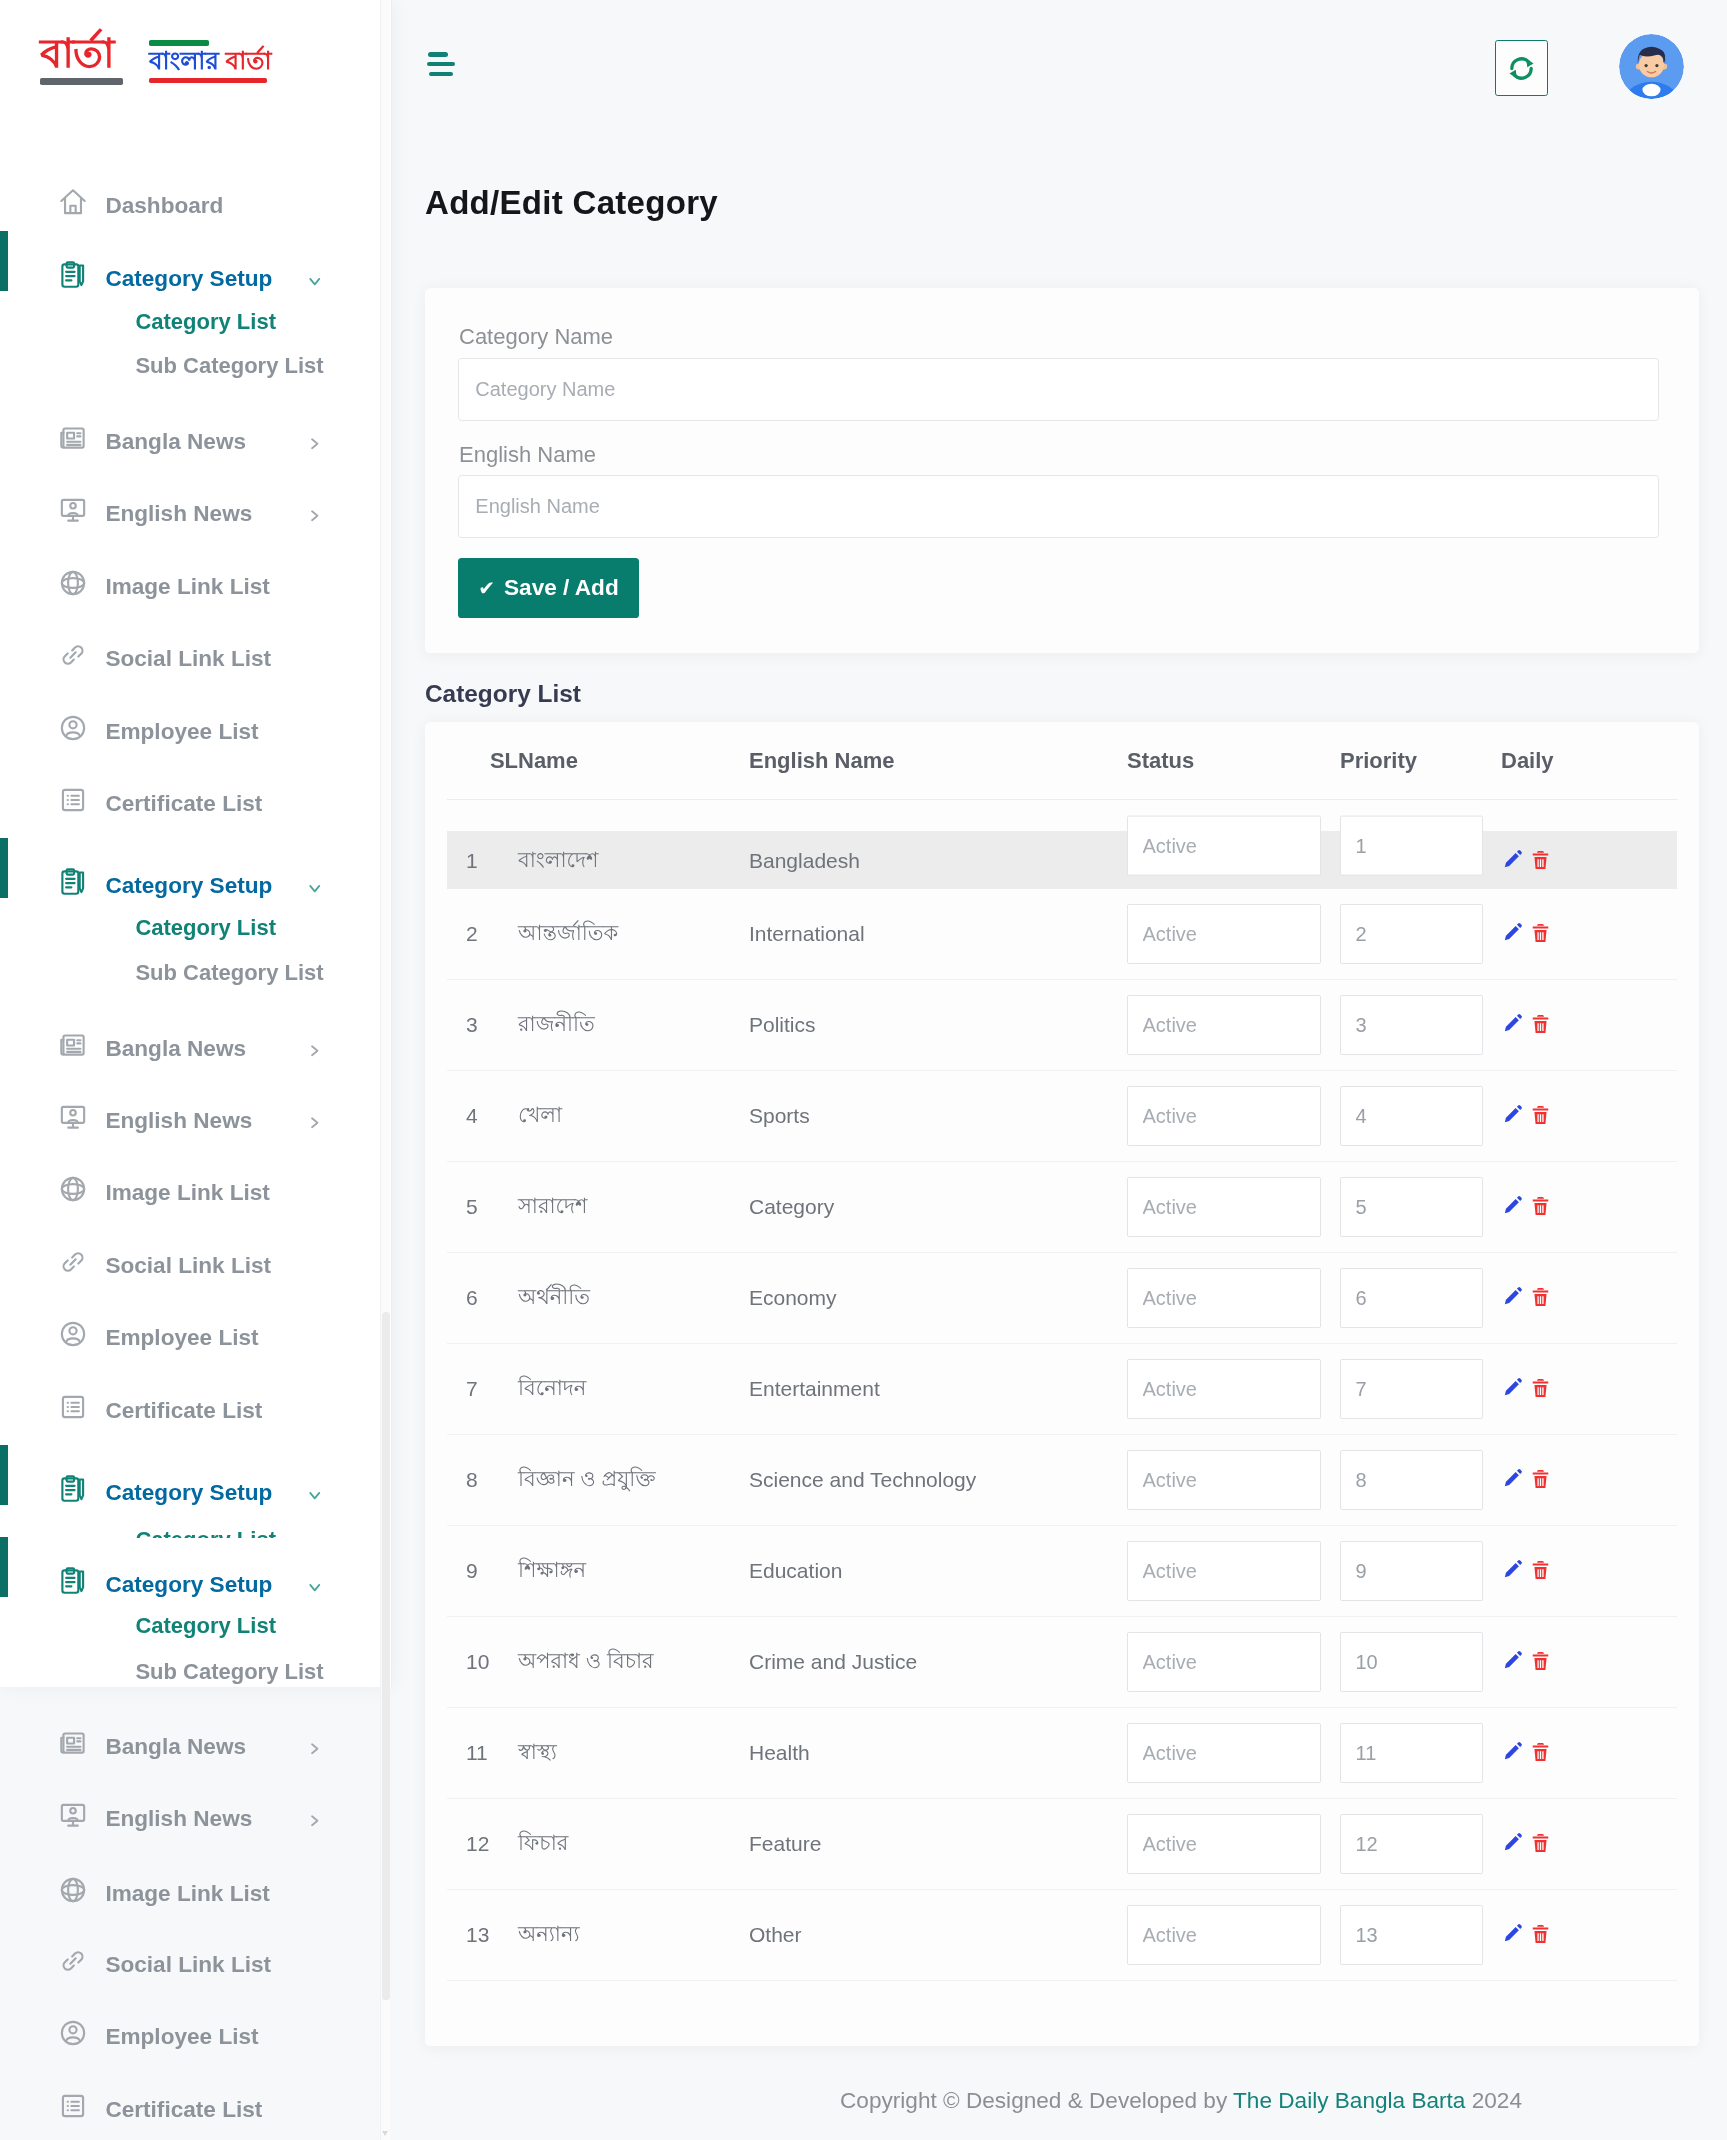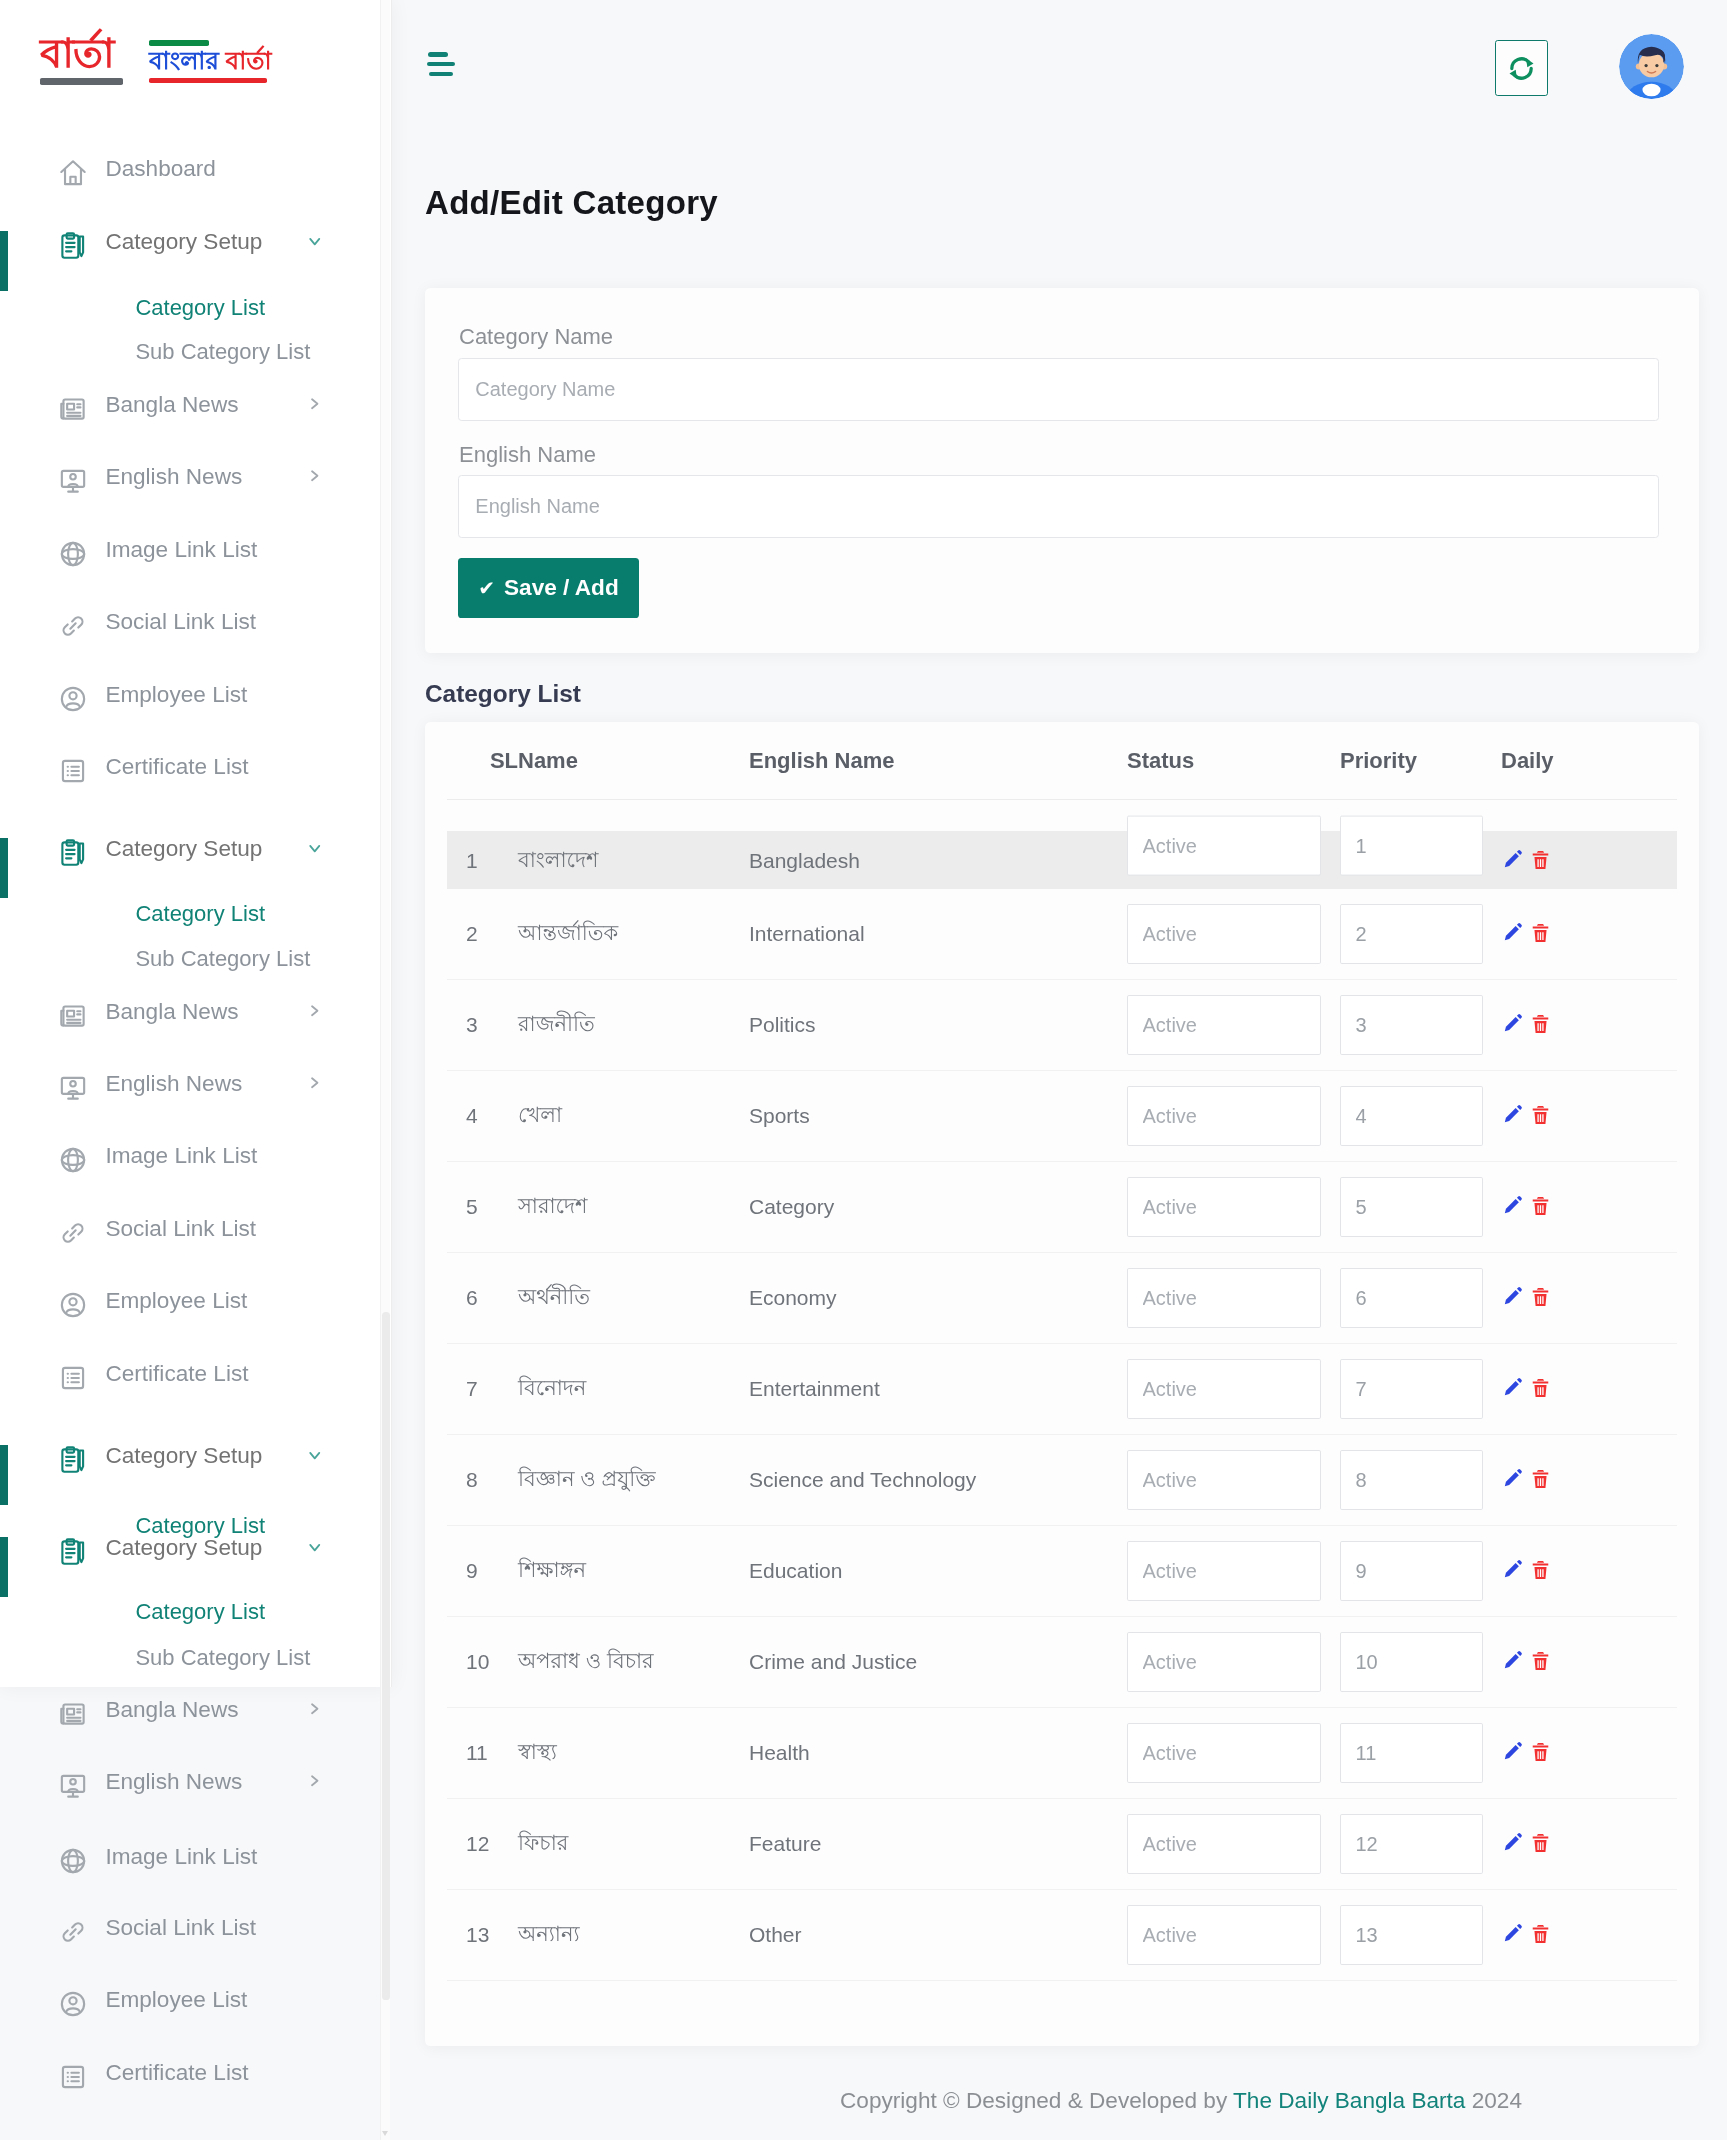--- a/index.html
+++ b/index.html
@@ -38,27 +38,27 @@
   .logo-main-caption{ width:83px; height:6.3px; background:#60656c; border-radius:1.8px; margin-top:5.4px; }
   .logo-right{ position:absolute; left:109px; top:7.2px; }
   .logo-right-top{ width:60px; height:5.4px; background:#0a8a44; border-radius:1.8px; margin-bottom:3.6px; }
   .logo-secondary{ font-size:24.4px; font-weight:bold; line-height:1; white-space:nowrap; }
   .logo-secondary .grn{ color:#1d4ed8; }
   .logo-secondary .red{ color:#e7262c; }
   .logo-right-bottom{ width:118px; height:4.5px; background:#e7262c; border-radius:1.8px; margin-top:4.5px; }
 
   .nav-item{
     position:absolute; left:0; width:381px; height:63px;
-    display:flex; align-items:flex-start; padding-left:56px;
-    color:#8d939b; font-size:22.6px; cursor:pointer;
+    display:flex; align-items:flex-end; padding-left:56px;
+    color:#8d939b; font-size:22.6px; cursor:pointer;font-weight:bold;
   }
   .nav-item .nico{ width:34px; height:34px; stroke:#a2a8ae; flex:0 0 34px; }
   .nav-item .nlabel{ margin-left:15.4px; white-space:nowrap; }
   .nav-item .chev{ position:absolute; right:55px; width:23.5px; height:23.5px; stroke:#a2a8ae; }
-  .nav-item.active{ color:#737373; }
+  .nav-item.active{ color:#0369a1; }
   .nav-item.active .nico{ stroke:#118276; }
   .nav-item.active .chev{ stroke:#49a49a; }
   .nav-item.sub{ height:40px; padding-left:120px; font-size:22px; }
   .nav-item.sub.active{ color:#118276; }
   .abar{
     position:absolute; left:0; top:1.8px; width:8.1px; height:60px; background:#0a6f64;
   }
   .nav-clip{ position:absolute; left:0; width:381px; height:25px; overflow:hidden; }
   .nav-clip .nav-item{ position:relative; top:0; }
 

